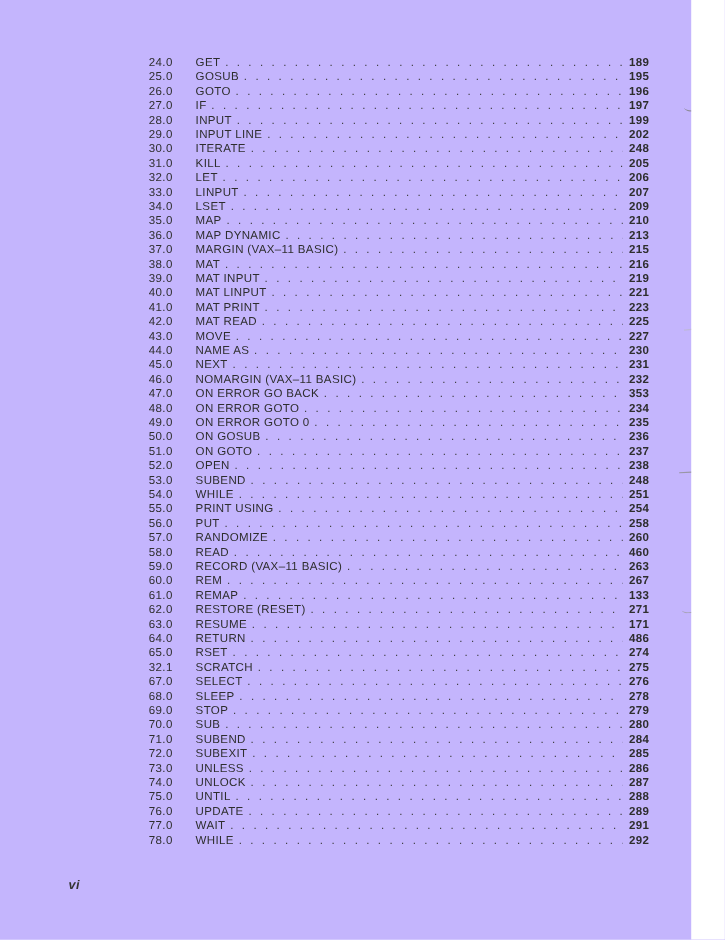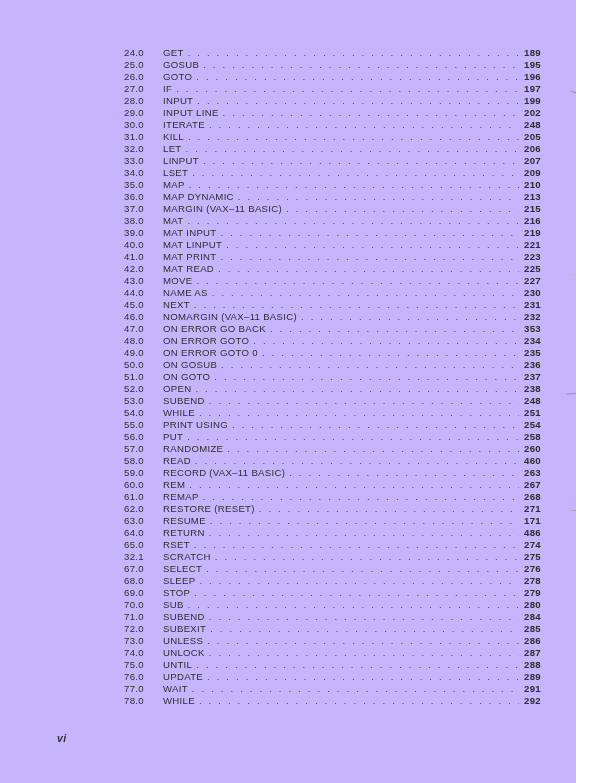--- a/index.html
+++ b/index.html
@@ -314,21 +314,21 @@
       <div class="row">
         <span class="num">60.0</span>
         <span class="title">REM</span>
         <span class="leader">............................................................</span>
         <span class="pagenum">267</span>
       </div>
       <div class="row">
         <span class="num">61.0</span>
         <span class="title">REMAP</span>
         <span class="leader">............................................................</span>
-        <span class="pagenum">268</span>
+        <span class="pagenum">133</span>
       </div>
       <div class="row">
         <span class="num">62.0</span>
         <span class="title">RESTORE (RESET)</span>
         <span class="leader">............................................................</span>
         <span class="pagenum">271</span>
       </div>
       <div class="row">
         <span class="num">63.0</span>
         <span class="title">RESUME</span>

